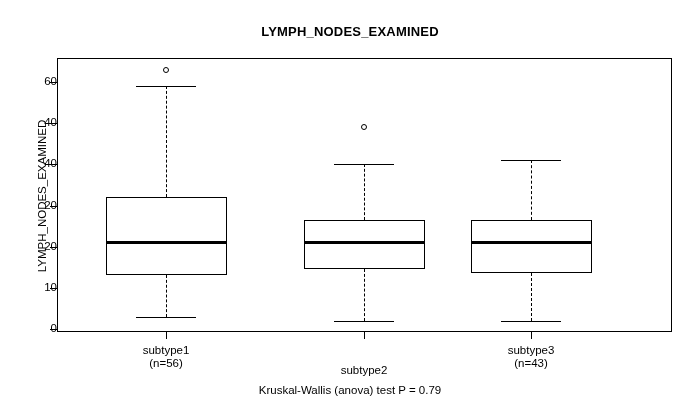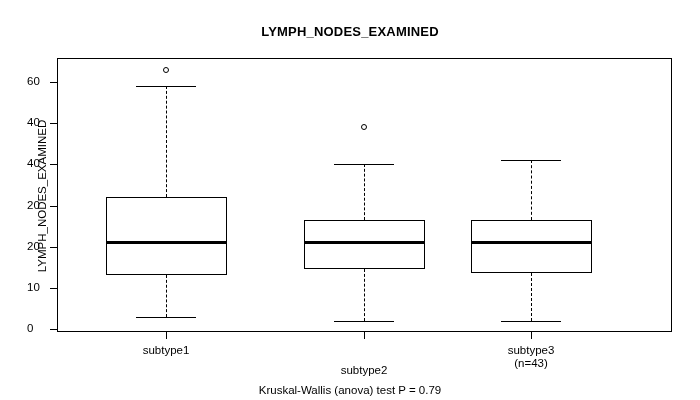--- a/index.html
+++ b/index.html
@@ -63,20 +63,21 @@
     width: 615px;
     height: 274px;
     border: 1px solid #000000;
     box-sizing: border-box;
   }
 
   .ytick-label {
     position: absolute;
     right: 0;
     width: 30px;
+    text-align: right;
     font-size: 11.5px;
     line-height: 11.5px;
   }
   .ytick-mark {
     position: absolute;
     left: 50px;
     width: 7px;
     height: 1px;
     background: #000000;
   }
@@ -164,21 +165,21 @@
       <div style="position: absolute; left: 0px; top: 0px; width: 700px; height: 400px;">
         <div class="whisker-stem" style="left: 166px; top: 82.1167px; height: 111.15px;"></div>
         <div class="whisker-stem" style="left: 166px; top: 271.483px; height: 41.1667px;"></div>
         <div class="whisker-cap" style="left: 136px; width: 60px; top: 82.1167px;"></div>
         <div class="whisker-cap" style="left: 136px; width: 60px; top: 312.65px;"></div>
         <div class="box-rect" style="left: 105.5px; width: 121px; top: 193.267px; height: 78.2167px;"></div>
         <div class="median-line" style="left: 105.5px; width: 121px; top: 237.05px;"></div>
         <div class="outlier-pt" style="left: 163px; top: 62.65px;"></div>
       </div>
       <div class="xtick-mark" style="left: 166px;"></div>
-      <div class="xtick-label" style="left: 66px;"><span>subtype1</span></div>
+      <div class="xtick-label" style="left: 66px;"><span>subtype1</span><span class="n-line">(n=56)</span></div>
       <div style="position: absolute; left: 0px; top: 0px; width: 700px; height: 400px;">
         <div class="whisker-stem" style="left: 364px; top: 160.333px; height: 55.575px;"></div>
         <div class="whisker-stem" style="left: 364px; top: 265.308px; height: 51.4583px;"></div>
         <div class="whisker-cap" style="left: 334px; width: 60px; top: 160.333px;"></div>
         <div class="whisker-cap" style="left: 334px; width: 60px; top: 316.767px;"></div>
         <div class="box-rect" style="left: 303.5px; width: 121px; top: 215.908px; height: 49.4px;"></div>
         <div class="median-line" style="left: 303.5px; width: 121px; top: 237.05px;"></div>
         <div class="outlier-pt" style="left: 361px; top: 120.283px;"></div>
       </div>
       <div class="xtick-mark" style="left: 364px;"></div>

